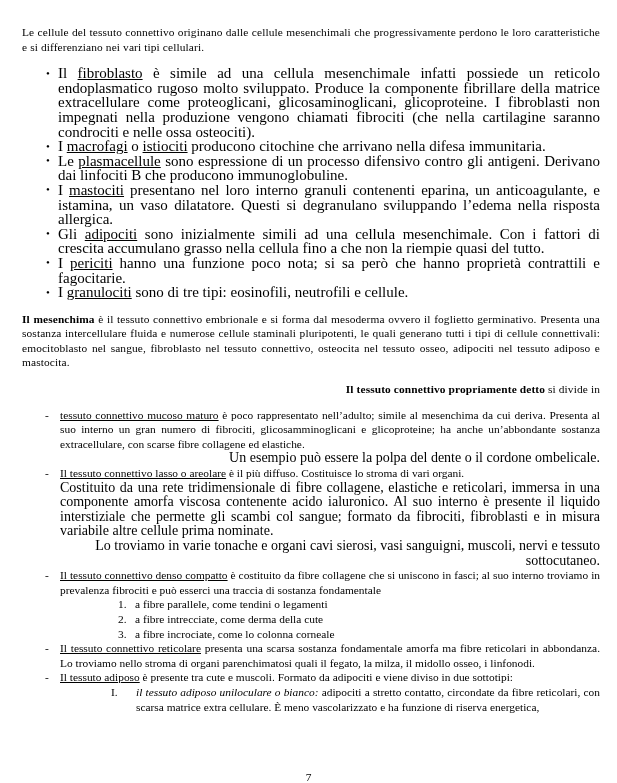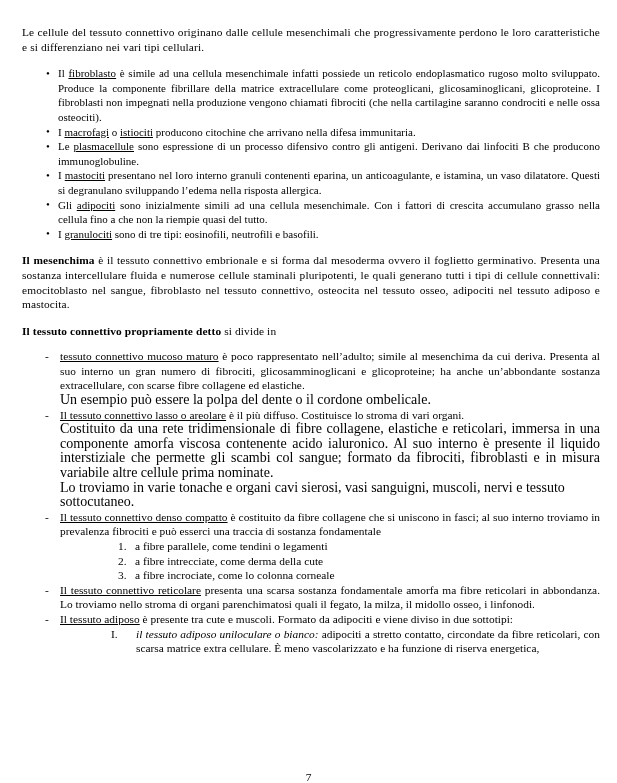--- a/index.html
+++ b/index.html
@@ -43,21 +43,21 @@
   
   ul.bullets {
     list-style: none;
     margin: 0;
     padding: 0;
   }
   ul.bullets > li {
     position: relative;
     padding-left: 36px;
     text-align: justify;
-    font-size: 11px;
+    font-size: 15px;
     line-height: 14.6px;
     margin-bottom: 0px;
   }
   ul.bullets > li::before {
     content: "\2022";
     position: absolute;
     left: 24px;
     top: -0.5px;
     font-size: 11px;
   }
@@ -133,21 +133,21 @@
 
   .pagenum {
     position: absolute;
     left: 0;
     right: 0;
     top: 755px;
     text-align: center;
     font-size: 11.4px;
     font-family: "Liberation Serif", "DejaVu Serif", serif;
   }
-  .nojust { text-align: left; }
+  .nojust { text-align: right; }
 </style>
 </head>
 <body>
 
 <div class="page">
 
   <p class="para intro">Le cellule del tessuto connettivo originano dalle cellule mesenchimali che progressivamente perdono le loro caratteristiche e si differenziano nei vari tipi cellulari.</p>
 
   <ul class="bullets">
     <li>
@@ -159,21 +159,24 @@
     <li>
       <span>Le </span><u>plasmacellule</u><span> sono espressione di un processo difensivo contro gli antigeni. Derivano dai linfociti B che producono immunoglobuline.</span>
     </li>
     <li>
       <span>I </span><u>mastociti</u><span> presentano nel loro interno granuli contenenti eparina, un anticoagulante, e istamina, un vaso dilatatore. Questi si degranulano sviluppando l’edema nella risposta allergica.</span>
     </li>
     <li>
       <span>Gli </span><u>adipociti</u><span> sono inizialmente simili ad una cellula mesenchimale. Con i fattori di crescita accumulano grasso nella cellula fino a che non la riempie quasi del tutto.</span>
     </li>
     <li>
-      <span>I </span><u>granulociti</u><span> sono di tre tipi: eosinofili, neutrofili e basofili.</span>
+      <span>I </span><u>periciti</u><span> hanno una funzione poco nota; si sa però che hanno proprietà contrattili e fagocitarie.</span>
+    </li>
+    <li>
+      <span>I </span><u>granulociti</u><span> sono di tre tipi: eosinofili, neutrofili e cellule.</span>
     </li>
   </ul>
 
   <div class="spacer-sm"></div>
 
   <p class="para block"><b>Il mesenchima</b><span> è il tessuto connettivo embrionale e si forma dal mesoderma ovvero il foglietto germinativo. Presenta una sostanza intercellulare fluida e numerose cellule staminali pluripotenti, le quali generano tutti i tipi di cellule connettivali: emocitoblasto nel sangue, fibroblasto nel tessuto connettivo, osteocita nel tessuto osseo, adipociti nel tessuto adiposo e mastocita.</span></p>
 
   <div class="spacer-sm"></div>
 
   <p class="para block nojust"><b>Il tessuto connettivo propriamente detto</b><span> si divide in</span></p>

